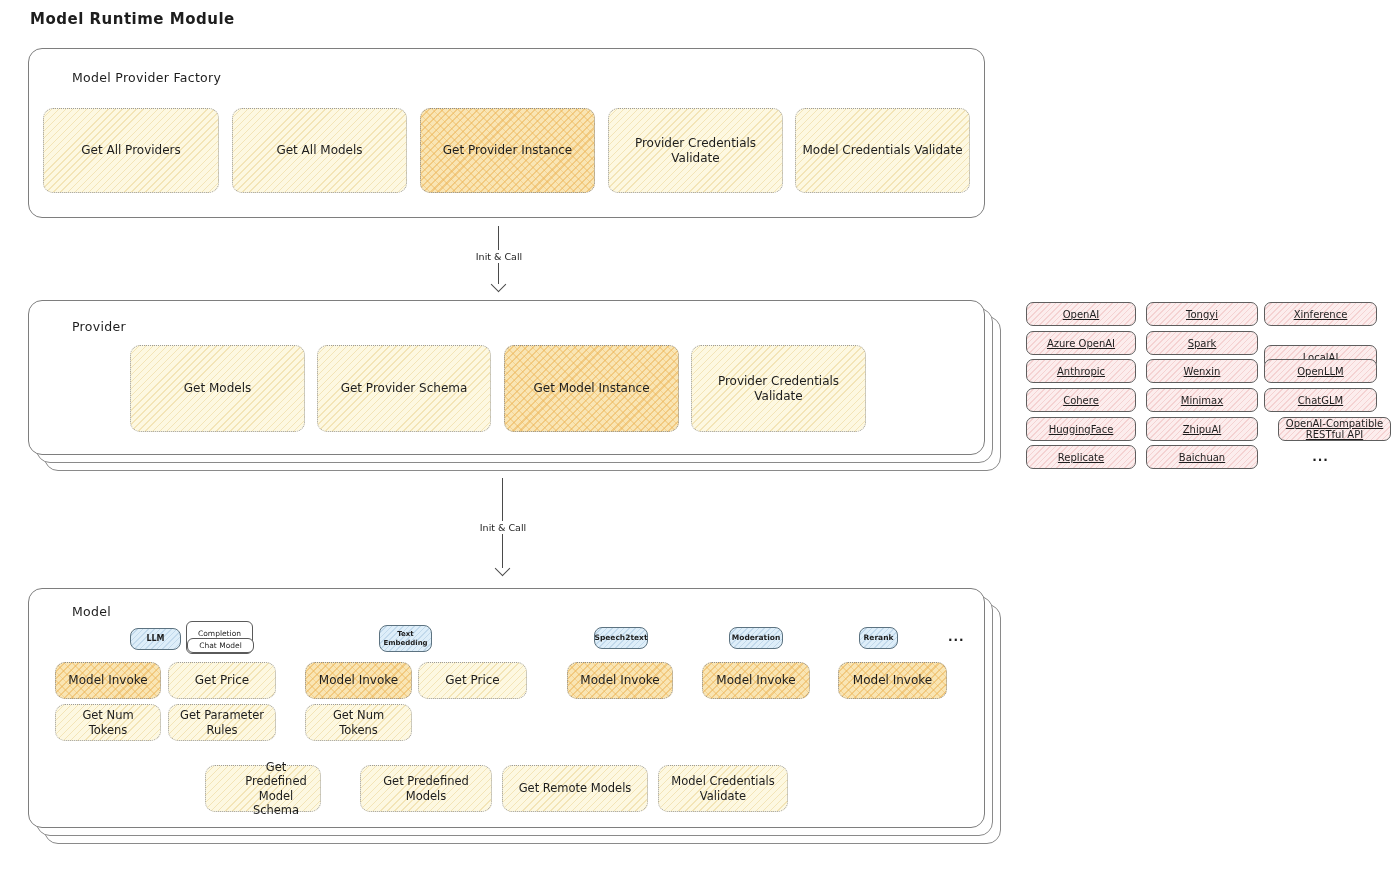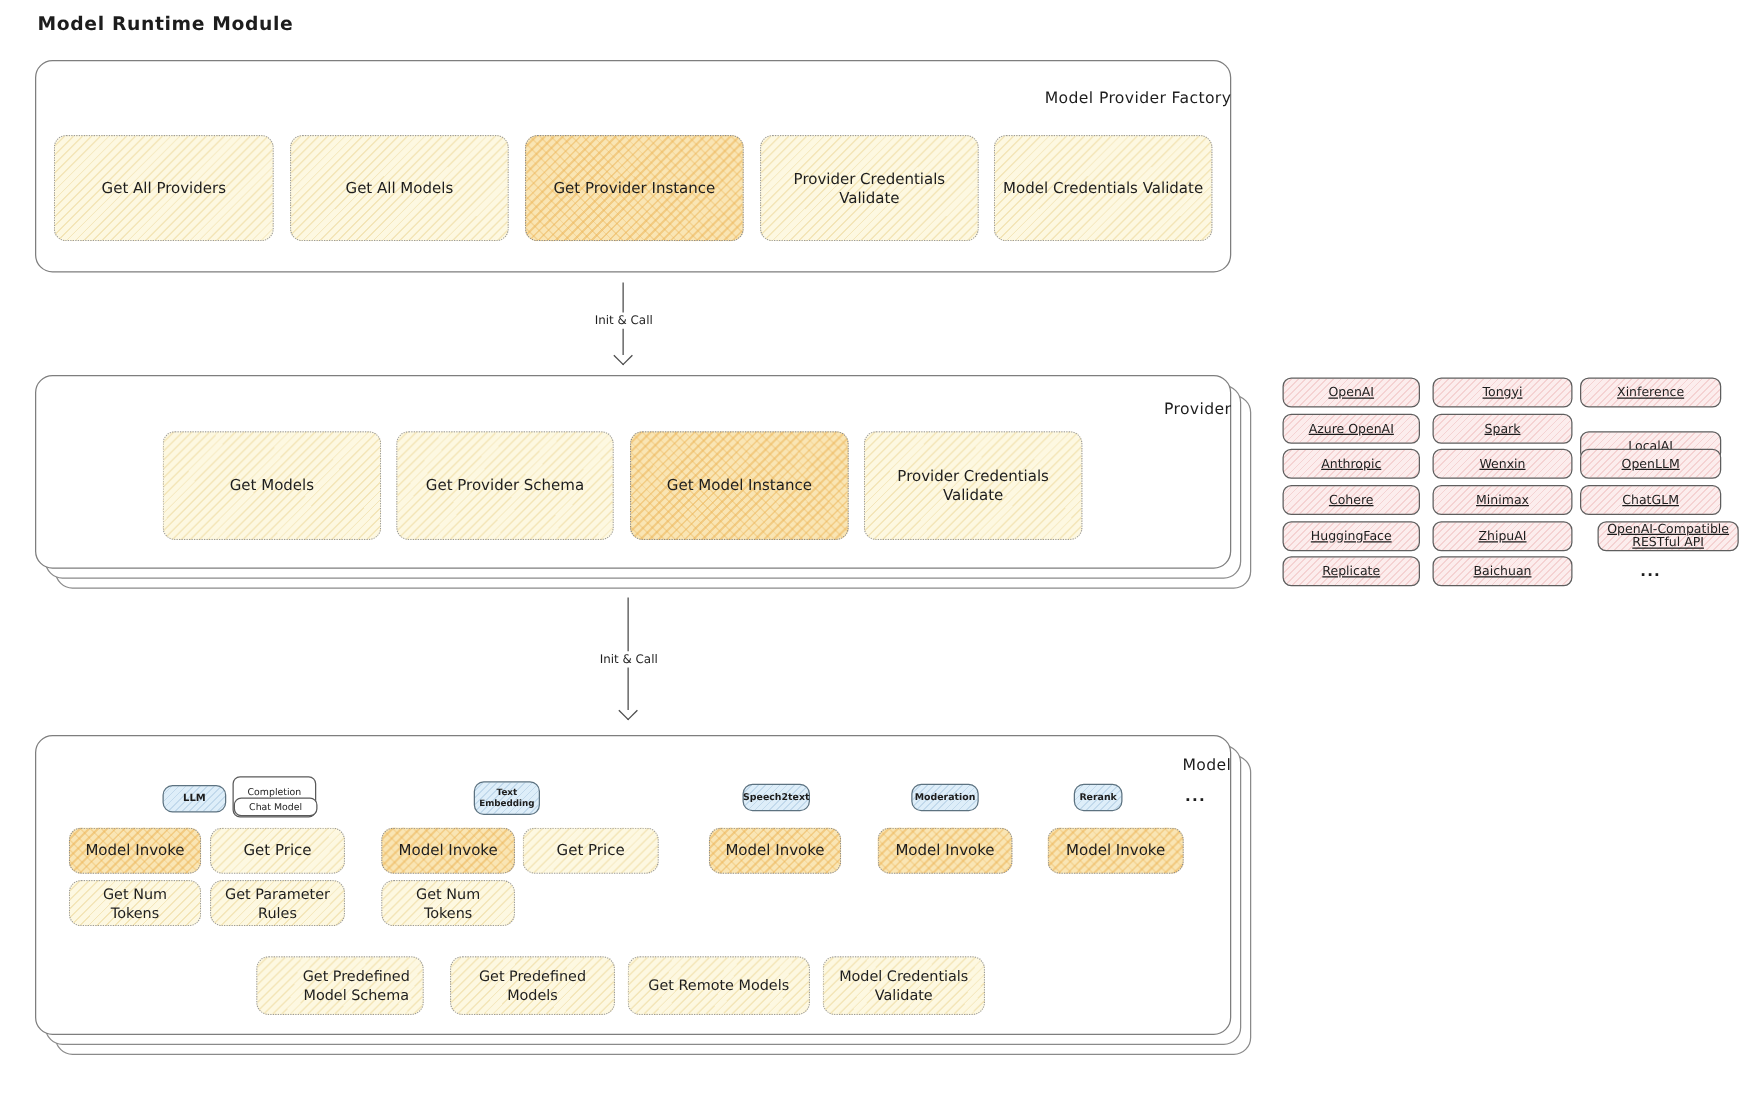--- a/index.html
+++ b/index.html
@@ -10,21 +10,21 @@
   .page-title{
     position:absolute; left:30px; top:10px; font-size:15px; font-weight:bold;
     letter-spacing:0.5px;
   }
   .panel{
     position:absolute; background:#ffffff; border:1.4px solid #7e7e7e;
     border-radius:14px; box-sizing:border-box;
   }
   .echo{ background:#ffffff; border:1.2px solid #8a8a8a; }
   .sec-title{
-    position:absolute; text-align:right; font-size:12.5px; letter-spacing:0.3px;
+    position:absolute; text-align:left; font-size:12.5px; letter-spacing:0.3px;margin-left:44px;
   }
   .box{
     position:absolute; box-sizing:border-box; border-radius:10px;
     display:flex; align-items:center; justify-content:center; text-align:center;
     padding:2px 6px; font-size:12px; line-height:1.25;
   }
   .cream{
     border:1.4px dotted #9b9b9b;
     background-color:#FDF8E1;
     background-image:repeating-linear-gradient(135deg, rgba(231,205,130,0.45) 0 1px, transparent 1px 5px);
@@ -146,18 +146,18 @@
   <div class="box hl" style="left:305px; top:662px; width:107px; height:37px;">Model Invoke</div>
   <div class="box cream" style="left:418px; top:662px; width:109px; height:37px;">Get Price</div>
   <div class="box hl" style="left:567px; top:662px; width:106px; height:37px;">Model Invoke</div>
   <div class="box hl" style="left:702px; top:662px; width:108px; height:37px;">Model Invoke</div>
   <div class="box hl" style="left:838px; top:662px; width:109px; height:37px;">Model Invoke</div>
 
   <div class="box cream" style="left:55px;  top:704px; width:106px; height:37px; font-size:11.5px;">Get Num Tokens</div>
   <div class="box cream" style="left:168px; top:704px; width:108px; height:37px; font-size:11.5px;">Get Parameter Rules</div>
   <div class="box cream" style="left:305px; top:704px; width:107px; height:37px; font-size:11.5px;">Get Num Tokens</div>
 
-  <div class="box cream" style="left:205px; top:765px; width:134px; height:47px; font-size:11.5px;padding-left:32px;">Get Predefined Model Schema</div>
+  <div class="box cream" style="left:205px; top:765px; width:116px; height:47px; font-size:11.5px;padding-left:32px;">Get Predefined Model Schema</div>
   <div class="box cream" style="left:360px; top:765px; width:132px; height:47px; font-size:11.5px;">Get Predefined Models</div>
   <div class="box cream" style="left:502px; top:765px; width:146px; height:47px; font-size:11.5px;">Get Remote Models</div>
   <div class="box cream" style="left:658px; top:765px; width:130px; height:47px; font-size:11.5px;">Model Credentials Validate</div>
 
 </div>
 
 </body></html>

